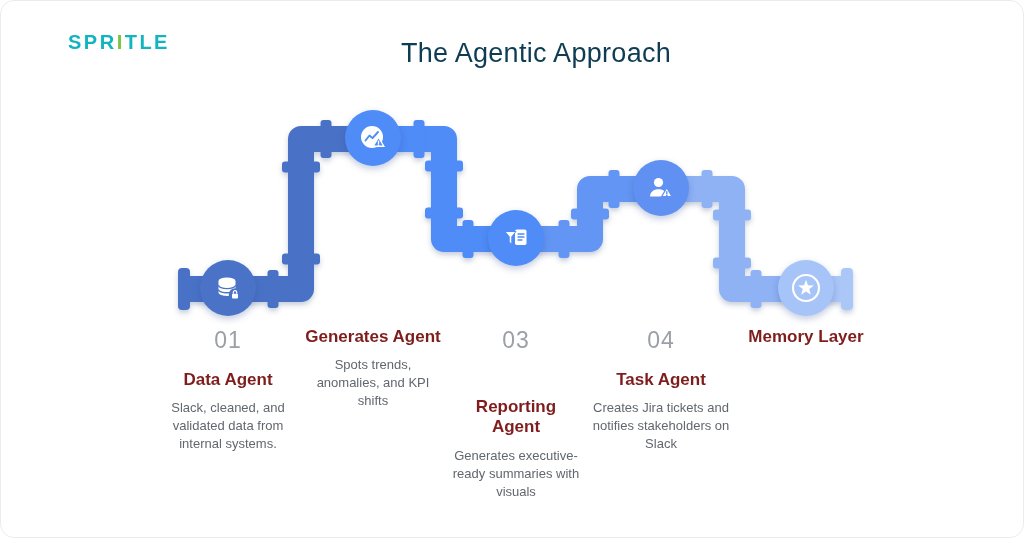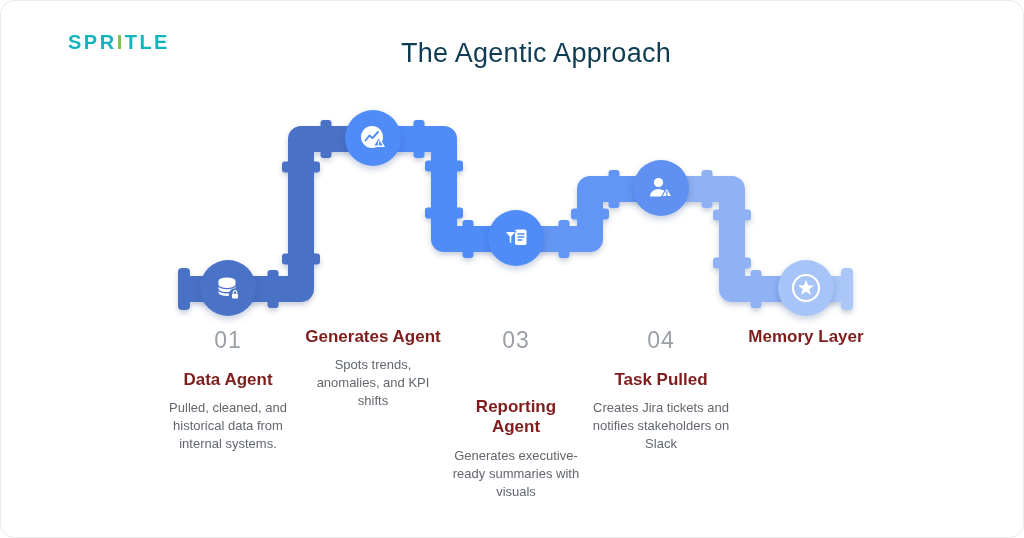--- a/index.html
+++ b/index.html
@@ -150,37 +150,37 @@
       <svg width="34" height="34" viewBox="0 0 32 32">
         <circle cx="16" cy="16" r="12.2" fill="none" stroke="#fff" stroke-width="2"></circle>
         <path d="M16 8.2 L17.88 13.41 L23.42 13.59 L19.04 16.99 L20.58 22.31 L16 19.2 L11.42 22.31 L12.96 16.99 L8.58 13.59 L14.12 13.41 Z" fill="#fff"></path>
       </svg>
     </span>
   </div>
 
   <div class="stage-col" style="left:152px;">
     <div class="stage-number">01</div>
     <div class="stage-title">Data Agent</div>
-    <div class="stage-desc">Pulled, cleaned, and historical data from internal systems.</div>
+    <div class="stage-desc">Slack, cleaned, and validated data from internal systems.</div>
   </div>
 
   <div class="stage-col" style="left:297px;">
     <div class="stage-title">Generates Agent</div>
     <div class="stage-desc">Spots trends, anomalies, and KPI shifts</div>
   </div>
 
   <div class="stage-col" style="left:440px;">
     <div class="stage-number">03</div>
     <div class="stage-title narrow">Reporting Agent</div>
     <div class="stage-desc">Generates executive-ready summaries with visuals</div>
   </div>
 
   <div class="stage-col" style="left:585px;">
     <div class="stage-number">04</div>
-    <div class="stage-title">Task Pulled</div>
+    <div class="stage-title">Task Agent</div>
     <div class="stage-desc">Creates Jira tickets and notifies stakeholders on Slack</div>
   </div>
 
   <div class="stage-col" style="left:730px;">
     <div class="stage-title">Memory Layer</div>
   </div>
 
 </div>
 
 </body></html>

